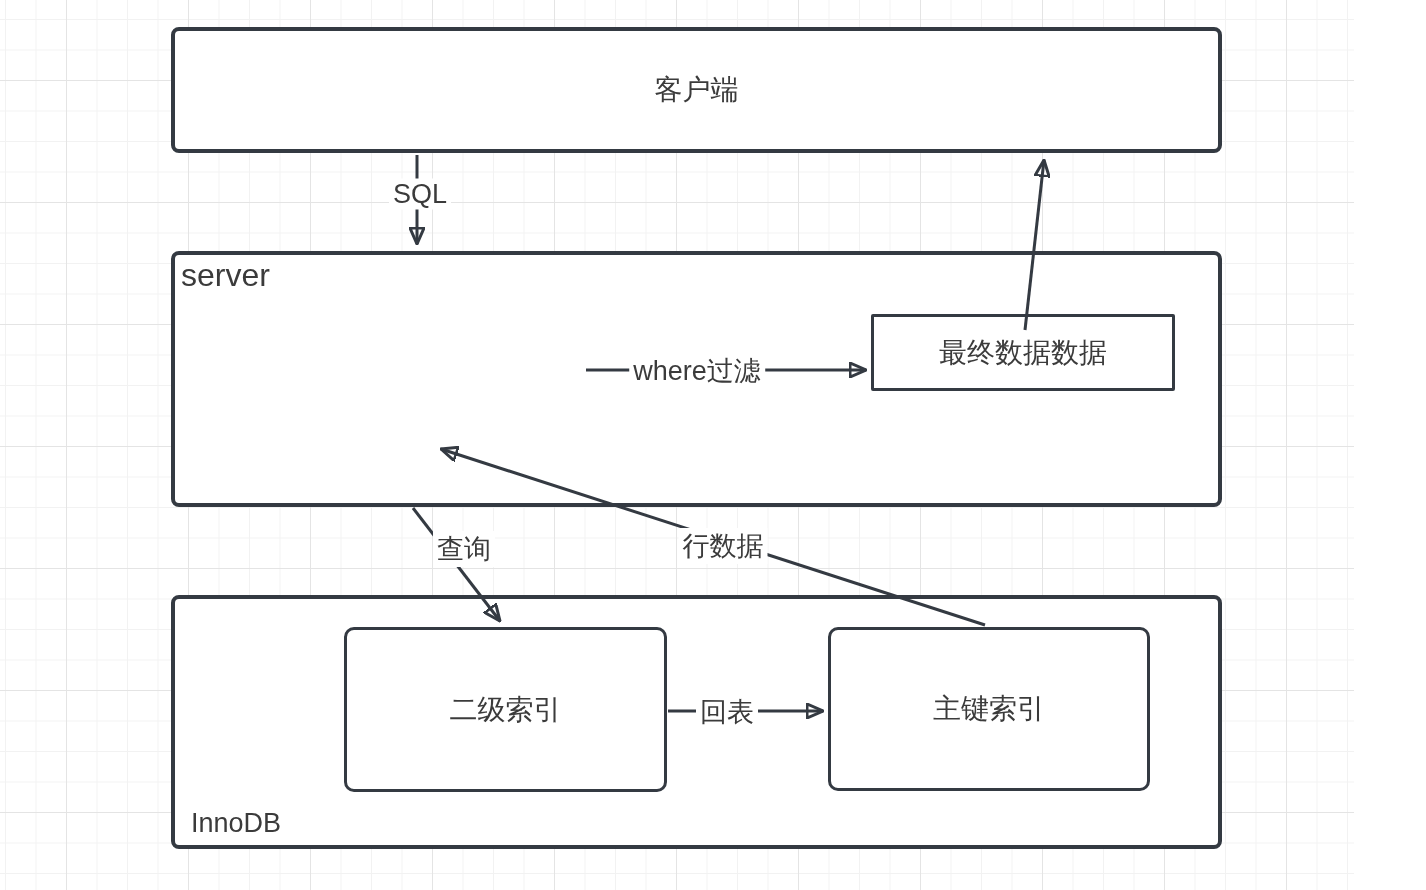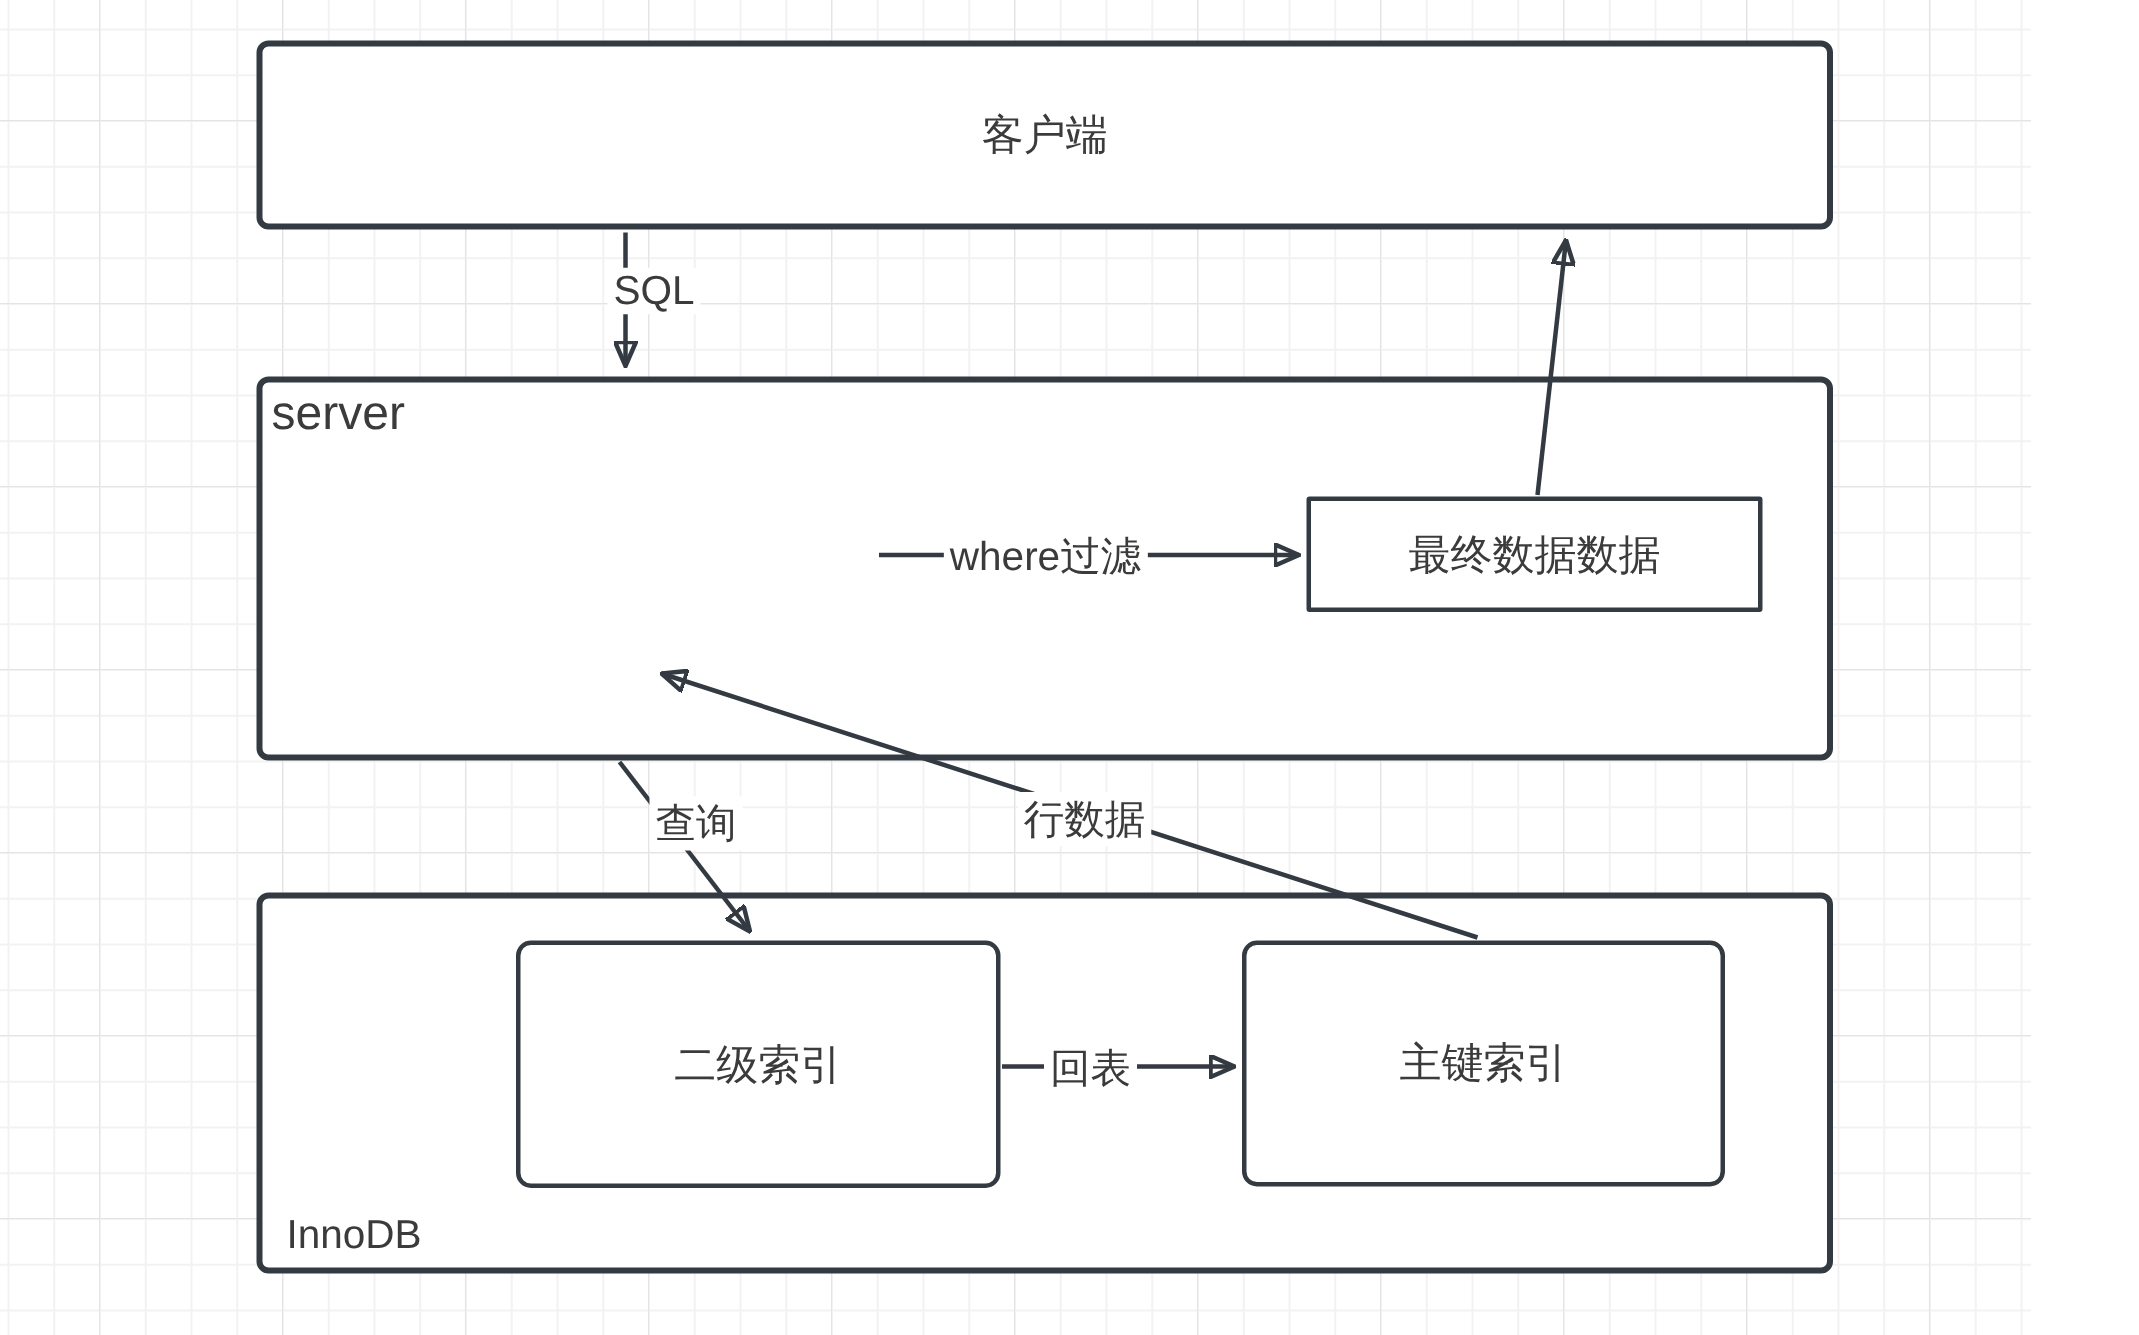--- a/index.html
+++ b/index.html
@@ -57,21 +57,21 @@
     <span>客户端</span>
   </div>
 
   <div class="node container-node" style="left:171px;top:251px;width:1051px;height:256px;"></div>
   <div class="corner-label" style="left:181px;top:257px;font-size:32px;">server</div>
 
   <div class="node container-node" style="left:171px;top:595px;width:1051px;height:254px;"></div>
   <div class="corner-label" style="left:191px;top:808px;font-size:27px;">InnoDB</div>
 
 
-  <div class="node sharp" style="left:871px;top:331px;width:304px;height:77px;">
+  <div class="node sharp" style="left:871px;top:314px;width:304px;height:77px;">
     <span>最终数据数据</span>
   </div>
 
   <div class="node round" style="left:828px;top:627px;width:322px;height:164px;">
     <span>主键索引</span>
   </div>
 
   <div class="node round" style="left:344px;top:627px;width:323px;height:165px;">
     <span>二级索引</span>
   </div>
@@ -83,19 +83,19 @@
       </marker>
     </defs>
     <path d="M417,155 L417,244" marker-end="url(#arrowhead)"></path>
     <path d="M586,370 L866,370" marker-end="url(#arrowhead)"></path>
     <path d="M1025,330 L1044,160" marker-end="url(#arrowhead)"></path>
     <path d="M413,508 L500,621" marker-end="url(#arrowhead)"></path>
     <path d="M985,625 L441,449" marker-end="url(#arrowhead)"></path>
     <path d="M668,711 L823,711" marker-end="url(#arrowhead)"></path>
   </svg>
 
-  <div class="edge-label" style="left:436px;top:194px;">SQL</div>
+  <div class="edge-label" style="left:420px;top:194px;">SQL</div>
   <div class="edge-label" style="left:697px;top:371px;">where过滤</div>
   <div class="edge-label" style="left:464px;top:549px;">查询</div>
   <div class="edge-label" style="left:723px;top:546px;">行数据</div>
   <div class="edge-label" style="left:727px;top:712px;">回表</div>
 
 </div>
 
 </body></html>

